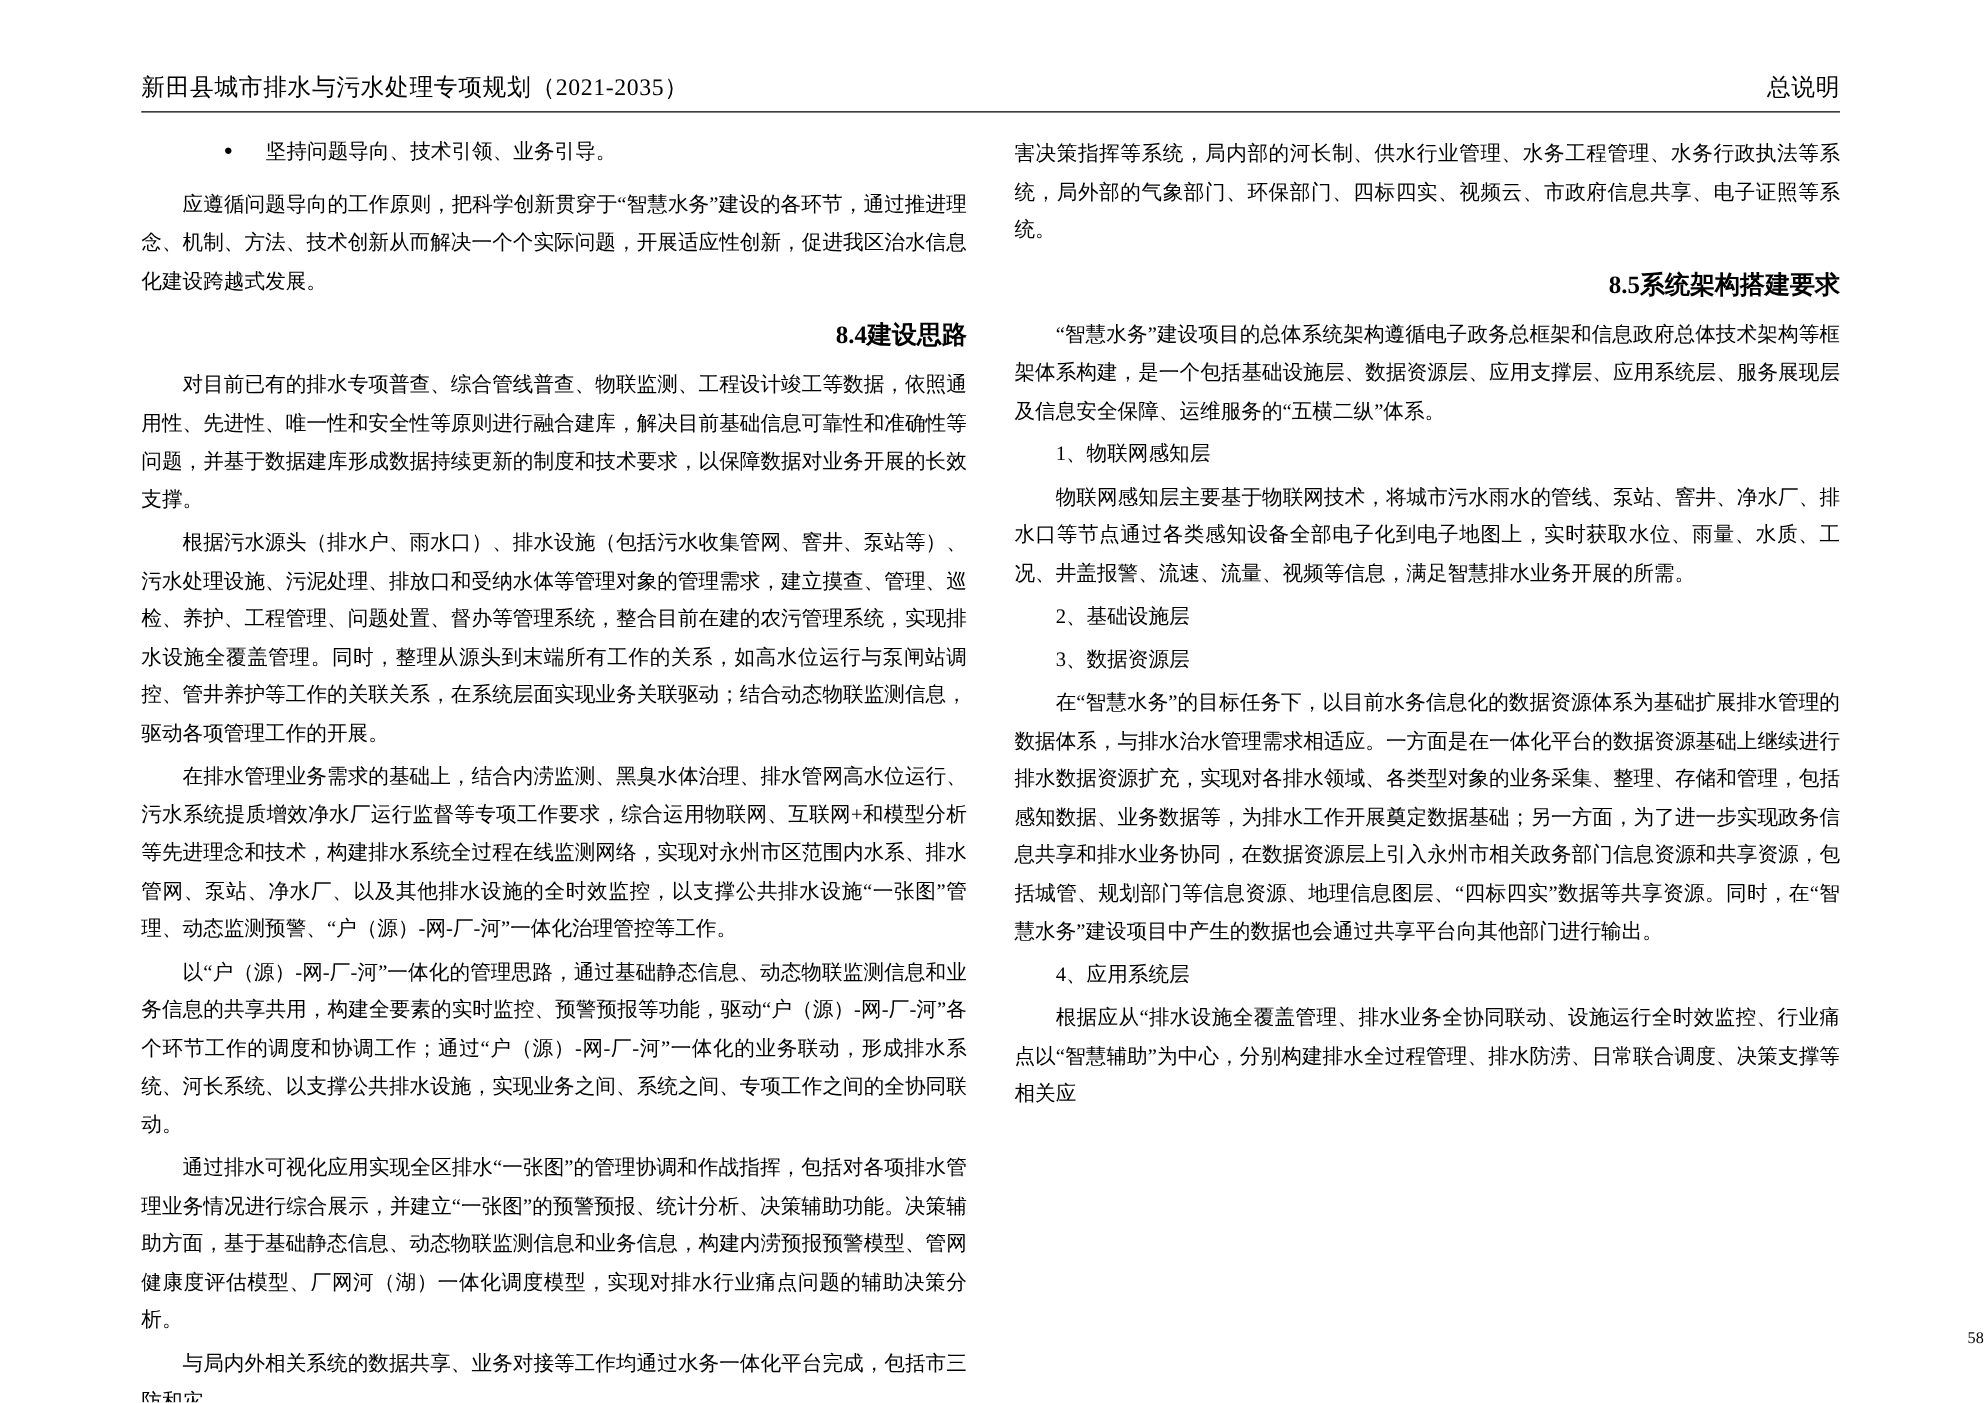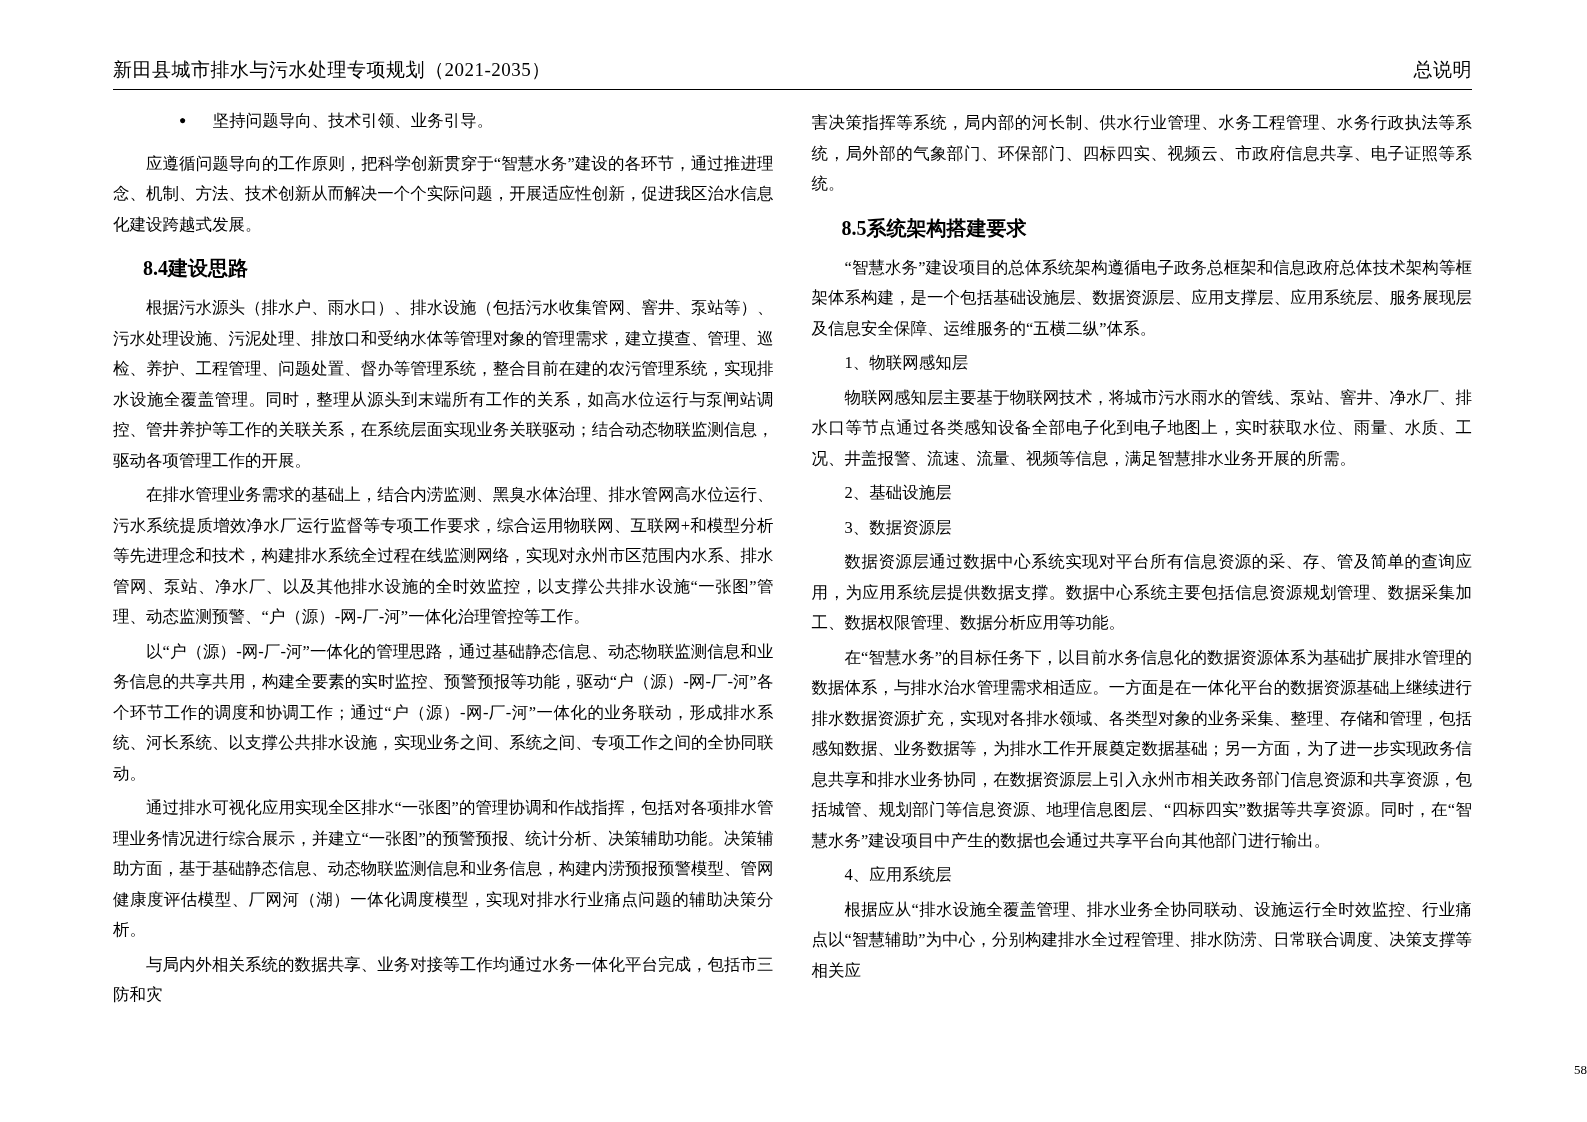--- a/index.html
+++ b/index.html
@@ -51,21 +51,21 @@
   .column p { margin: 4px 0; }
   .column p.para { text-indent: 2em; }
   .column p.cont { text-indent: 0; }
   .column p.subitem { text-indent: 2em; }
   .column p.bullet { text-indent: 2em; margin: 2px 0 12px 0; }
   .column p.heading {
     font-weight: 700;
     font-size: 20px;
     text-indent: 1.5em;
     margin: 10px 0 6px 0;
-    text-align: left;
+    text-align: right;
   }
   .bullet-glyph {
     display: inline-block;
     margin-right: 2.2em;
     font-size: 12px;
     vertical-align: 2px;
   }
   .doc-footer {
     position: absolute;
     bottom: 44px;
@@ -85,35 +85,35 @@
     <span class="doc-header-right">总说明</span>
   </header>
 
   <div class="header-rule"></div>
 
   <main class="columns">
     <section class="column" id="col-left">
         <p class="bullet"><span class="bullet-glyph">●</span><span>坚持问题导向、技术引领、业务引导。</span></p>
         <p class="para">应遵循问题导向的工作原则，把科学创新贯穿于“智慧水务”建设的各环节，通过推进理念、机制、方法、技术创新从而解决一个个实际问题，开展适应性创新，促进我区治水信息化建设跨越式发展。</p>
         <p class="heading">8.4建设思路</p>
+        <p class="para">对目前已有的排水专项普查、综合管线普查、物联监测、工程设计竣工等数据，依照通用性、先进性、唯一性和安全性等原则进行融合建库，解决目前基础信息可靠性和准确性等问题，并基于数据建库形成数据持续更新的制度和技术要求，以保障数据对业务开展的长效支撑。</p>
         <p class="para">根据污水源头（排水户、雨水口）、排水设施（包括污水收集管网、窨井、泵站等）、污水处理设施、污泥处理、排放口和受纳水体等管理对象的管理需求，建立摸查、管理、巡检、养护、工程管理、问题处置、督办等管理系统，整合目前在建的农污管理系统，实现排水设施全覆盖管理。同时，整理从源头到末端所有工作的关系，如高水位运行与泵闸站调控、管井养护等工作的关联关系，在系统层面实现业务关联驱动；结合动态物联监测信息，驱动各项管理工作的开展。</p>
         <p class="para">在排水管理业务需求的基础上，结合内涝监测、黑臭水体治理、排水管网高水位运行、污水系统提质增效净水厂运行监督等专项工作要求，综合运用物联网、互联网+和模型分析等先进理念和技术，构建排水系统全过程在线监测网络，实现对永州市区范围内水系、排水管网、泵站、净水厂、以及其他排水设施的全时效监控，以支撑公共排水设施“一张图”管理、动态监测预警、“户（源）-网-厂-河”一体化治理管控等工作。</p>
         <p class="para">以“户（源）-网-厂-河”一体化的管理思路，通过基础静态信息、动态物联监测信息和业务信息的共享共用，构建全要素的实时监控、预警预报等功能，驱动“户（源）-网-厂-河”各个环节工作的调度和协调工作；通过“户（源）-网-厂-河”一体化的业务联动，形成排水系统、河长系统、以支撑公共排水设施，实现业务之间、系统之间、专项工作之间的全协同联动。</p>
         <p class="para">通过排水可视化应用实现全区排水“一张图”的管理协调和作战指挥，包括对各项排水管理业务情况进行综合展示，并建立“一张图”的预警预报、统计分析、决策辅助功能。决策辅助方面，基于基础静态信息、动态物联监测信息和业务信息，构建内涝预报预警模型、管网健康度评估模型、厂网河（湖）一体化调度模型，实现对排水行业痛点问题的辅助决策分析。</p>
         <p class="para">与局内外相关系统的数据共享、业务对接等工作均通过水务一体化平台完成，包括市三防和灾</p>
       </section>
     <section class="column" id="col-right">
         <p class="cont">害决策指挥等系统，局内部的河长制、供水行业管理、水务工程管理、水务行政执法等系统，局外部的气象部门、环保部门、四标四实、视频云、市政府信息共享、电子证照等系统。</p>
         <p class="heading">8.5系统架构搭建要求</p>
         <p class="para">“智慧水务”建设项目的总体系统架构遵循电子政务总框架和信息政府总体技术架构等框架体系构建，是一个包括基础设施层、数据资源层、应用支撑层、应用系统层、服务展现层及信息安全保障、运维服务的“五横二纵”体系。</p>
         <p class="subitem">1、物联网感知层</p>
         <p class="para">物联网感知层主要基于物联网技术，将城市污水雨水的管线、泵站、窨井、净水厂、排水口等节点通过各类感知设备全部电子化到电子地图上，实时获取水位、雨量、水质、工况、井盖报警、流速、流量、视频等信息，满足智慧排水业务开展的所需。</p>
         <p class="subitem">2、基础设施层</p>
         <p class="subitem">3、数据资源层</p>
-        <p class="para">数据资源层通过数据中心系统实现对平台所有信息资源的采、存、管及简单的查询应用，为应用系统层提供数据支撑。数据中心系统主要包括信息资源规划管理、数据采集加工、数据权限管理、数据分析应用等功能。</p>
         <p class="para">在“智慧水务”的目标任务下，以目前水务信息化的数据资源体系为基础扩展排水管理的数据体系，与排水治水管理需求相适应。一方面是在一体化平台的数据资源基础上继续进行排水数据资源扩充，实现对各排水领域、各类型对象的业务采集、整理、存储和管理，包括感知数据、业务数据等，为排水工作开展奠定数据基础；另一方面，为了进一步实现政务信息共享和排水业务协同，在数据资源层上引入永州市相关政务部门信息资源和共享资源，包括城管、规划部门等信息资源、地理信息图层、“四标四实”数据等共享资源。同时，在“智慧水务”建设项目中产生的数据也会通过共享平台向其他部门进行输出。</p>
         <p class="subitem">4、应用系统层</p>
         <p class="para">根据应从“排水设施全覆盖管理、排水业务全协同联动、设施运行全时效监控、行业痛点以“智慧辅助”为中心，分别构建排水全过程管理、排水防涝、日常联合调度、决策支撑等相关应</p>
       </section>
   </main>
 
   <footer class="doc-footer">
     <span>58</span>
   </footer>
 

